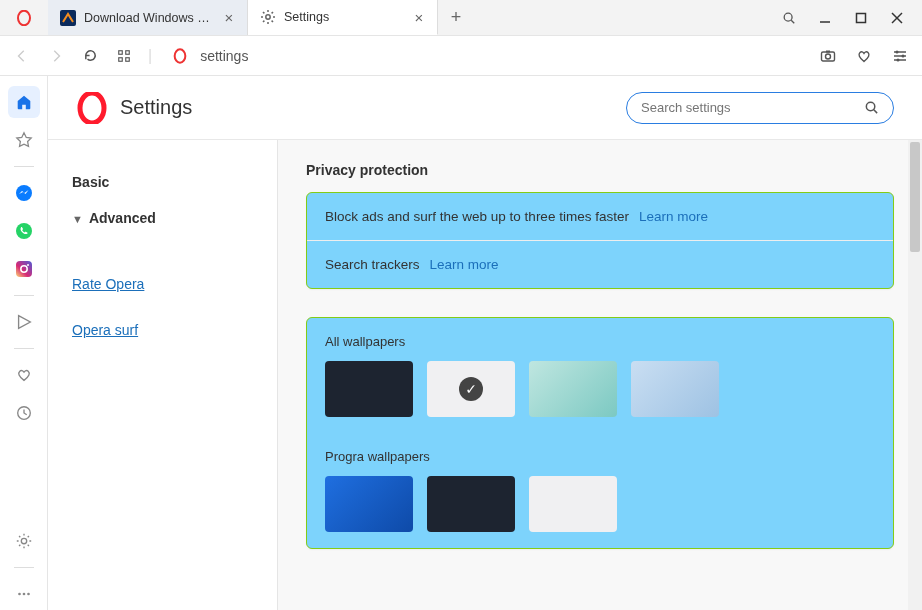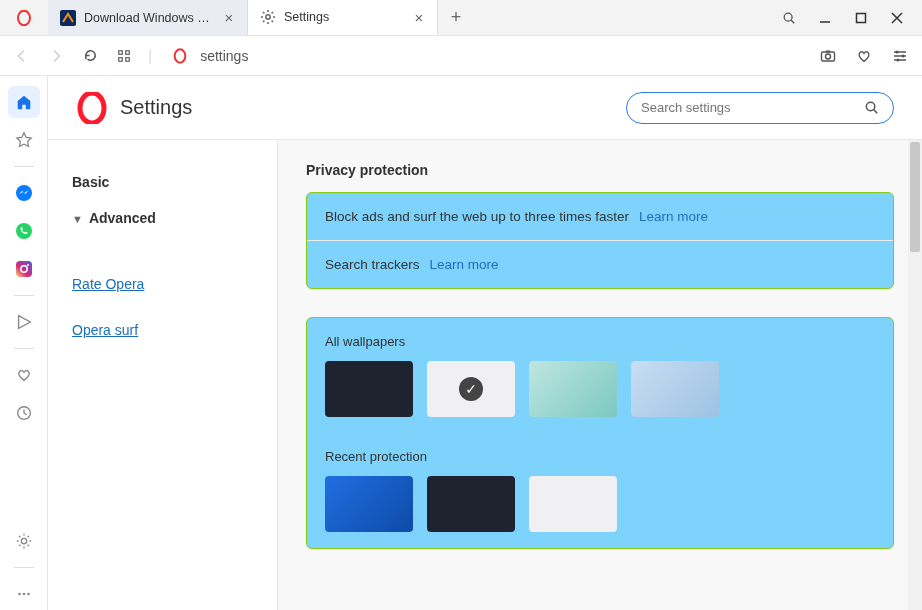--- a/index.html
+++ b/index.html
@@ -316,21 +316,21 @@
         <div class="card">
           <div class="subheading">All wallpapers</div>
           <div class="thumbs">
             <div class="thumb w-dark"></div>
             <div class="thumb w-light">
                 <span class="check">✓</span>
               </div>
             <div class="thumb w-teal"></div>
             <div class="thumb w-blue2"></div>
           </div>
-          <div class="subheading">Recent protection</div>
+          <div class="subheading">Progra wallpapers</div>
           <div class="thumbs">
             <div class="thumb w-desktop"></div>
             <div class="thumb w-dark"></div>
             <div class="thumb w-light"></div>
           </div>
         </div>
 
         <div class="scrollbar-stub">
           <div class="track"></div>
           <div class="thumb" style="width:10px;height:110px;left:auto;right:2px;top:2px;background:#c8c8c8;border-radius:2px"></div>

